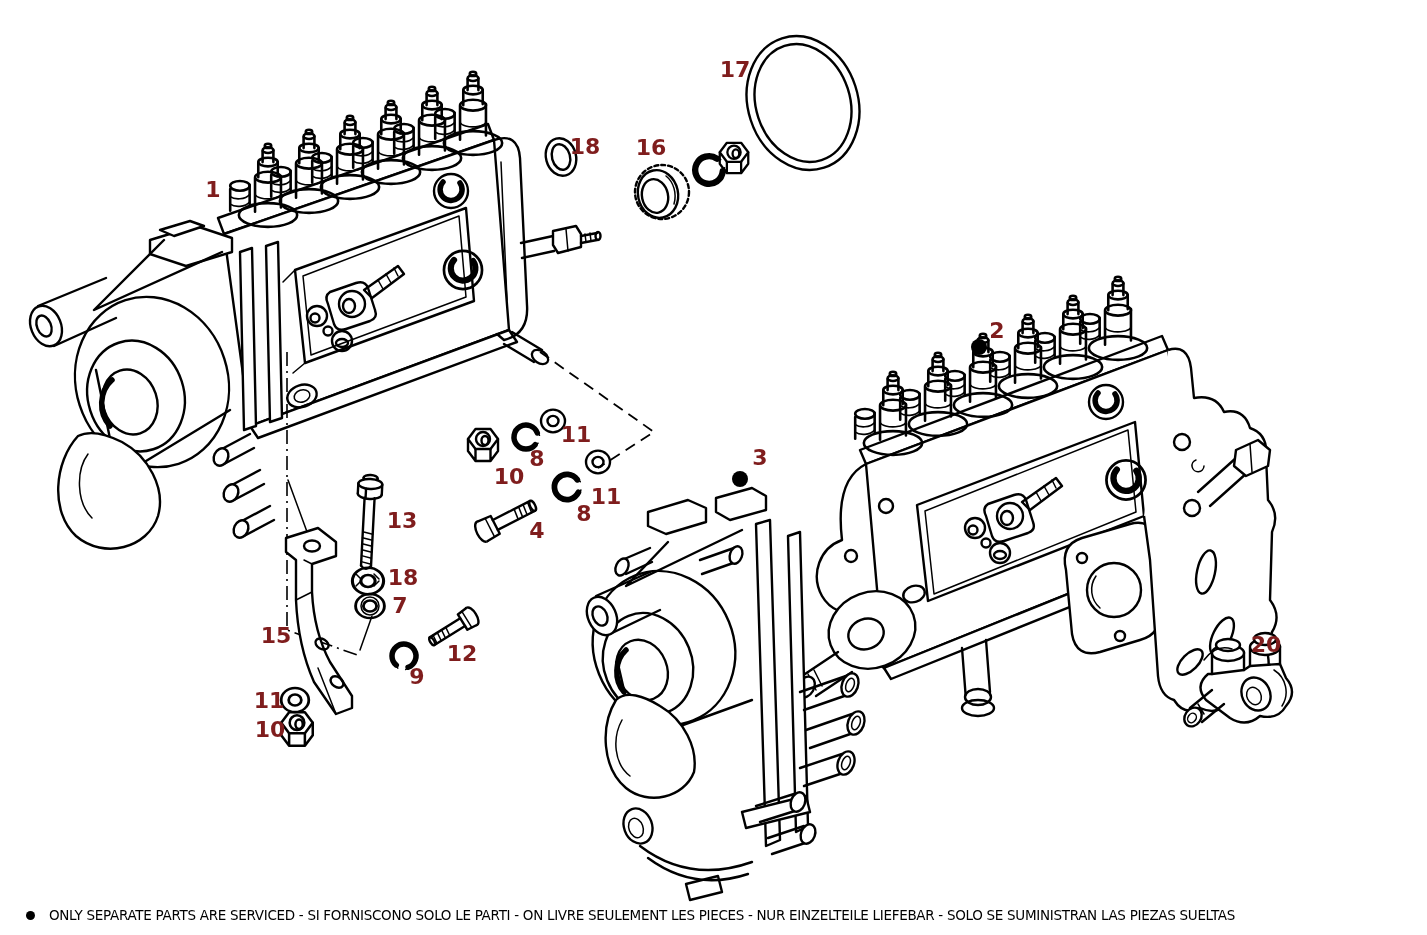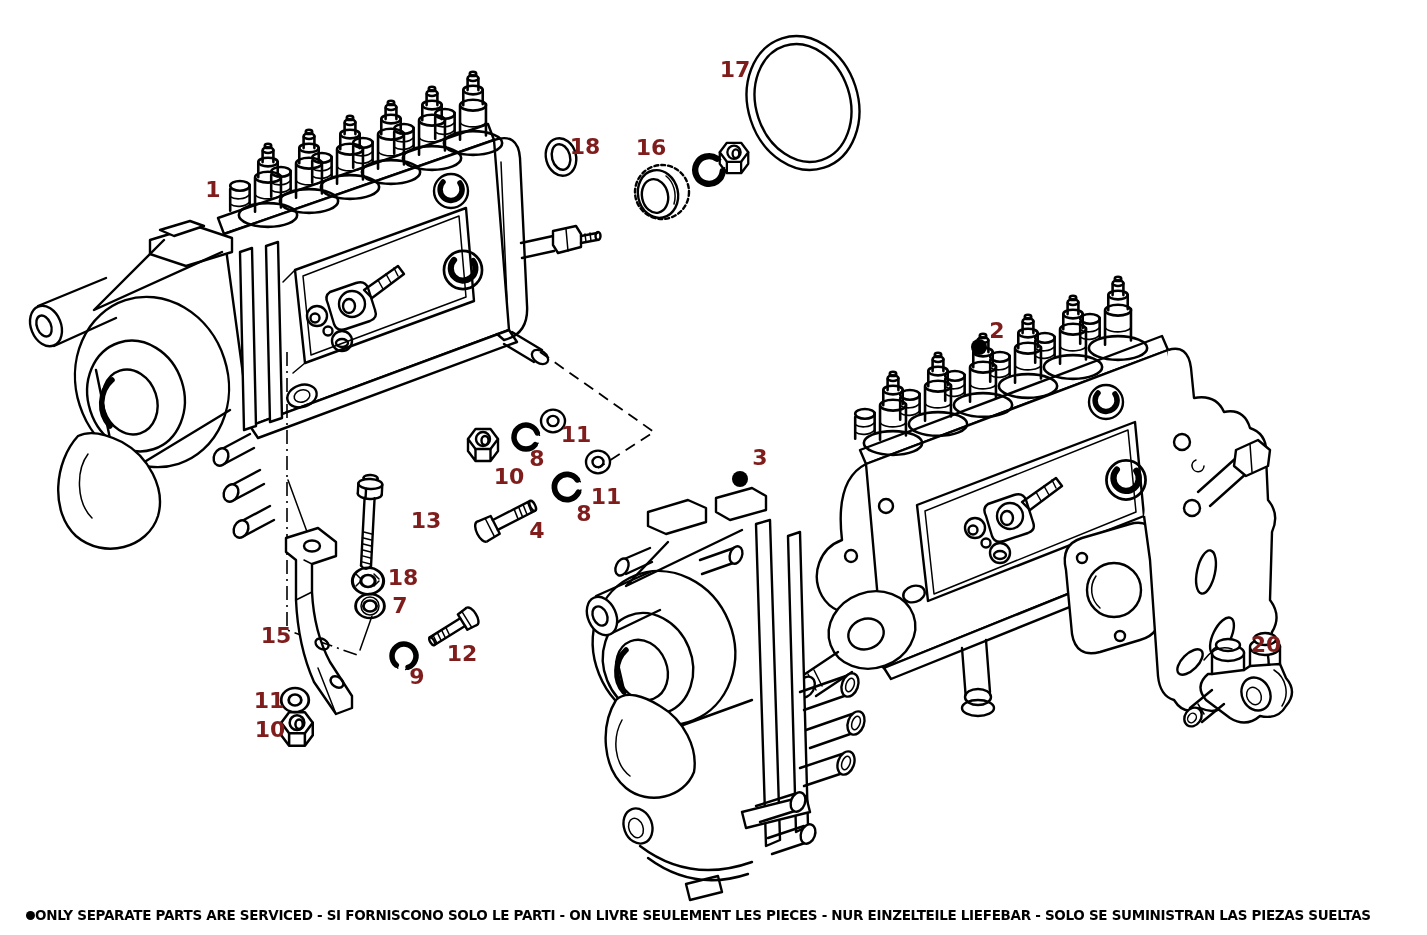--- a/index.html
+++ b/index.html
@@ -10,21 +10,21 @@
   .st{stroke:#000;fill:none;stroke-width:1.5;stroke-linecap:round;stroke-linejoin:round;}
   .sw{stroke:#000;fill:#fff;stroke-width:2.4;stroke-linejoin:round;}
   .thk{stroke:#000;fill:none;stroke-width:5.5;stroke-linecap:round;}
   .dash{stroke:#000;fill:none;stroke-width:1.8;stroke-dasharray:11 7;}
   .dashdot{stroke:#000;fill:none;stroke-width:1.6;stroke-dasharray:14 5 2 5;}
   .callout{position:absolute;transform:translate(-50%,-50%);font-weight:bold;
            font-size:22px;color:#7f1d1d;white-space:nowrap;line-height:1;}
   .dot{position:absolute;width:16px;height:16px;border-radius:50%;background:#000;
        transform:translate(-50%,-50%);}
   #footer{position:absolute;left:12px;top:907px;width:1410px;display:flex;align-items:center;
-          gap:0;font-weight:bold;font-size:13.5px;letter-spacing:-0.3px;white-space:nowrap;color:#000;}
+          gap:14px;font-weight:normal;font-size:13.5px;letter-spacing:-0.3px;white-space:nowrap;color:#000;}
   #footer .fdot{width:9px;height:9px;border-radius:50%;background:#000;flex:0 0 auto;margin-left:14px;}
 </style>
 </head>
 <body>
 
 <div id="stage">
 
 <svg width="1427" height="935" viewBox="0 0 1427 935">
 <defs>
 
@@ -336,21 +336,21 @@
       <div class="callout" style="left: 400px; top: 606px;">7</div>
       <div class="callout" style="left: 537px; top: 459px;">8</div>
       <div class="callout" style="left: 584px; top: 514px;">8</div>
       <div class="callout" style="left: 417px; top: 677px;">9</div>
       <div class="callout" style="left: 509px; top: 477px;">10</div>
       <div class="callout" style="left: 270px; top: 730px;">10</div>
       <div class="callout" style="left: 576px; top: 435px;">11</div>
       <div class="callout" style="left: 606px; top: 497px;">11</div>
       <div class="callout" style="left: 269px; top: 701px;">11</div>
       <div class="callout" style="left: 462px; top: 654px;">12</div>
-      <div class="callout" style="left: 402px; top: 521px; margin-left: 24px;">13</div>
+      <div class="callout" style="left: 402px; top: 521px;">13</div>
       <div class="callout" style="left: 276px; top: 636px;">15</div>
       <div class="callout" style="left: 651px; top: 148px;">16</div>
       <div class="callout" style="left: 735px; top: 70px;">17</div>
       <div class="callout" style="left: 585px; top: 147px;">18</div>
       <div class="callout" style="left: 403px; top: 578px;">18</div>
       <div class="callout" style="left: 1266px; top: 632px; margin-top: 13px;">20</div>
     </div>
 
 <div id="footer">
   <span class="fdot"></span>

